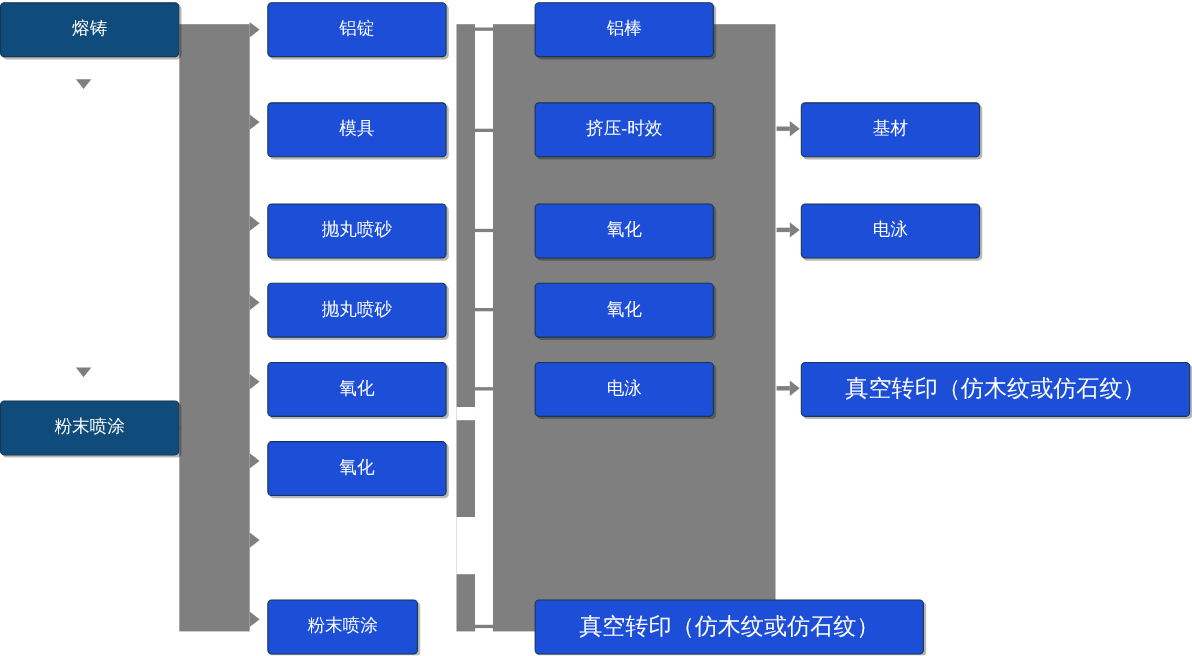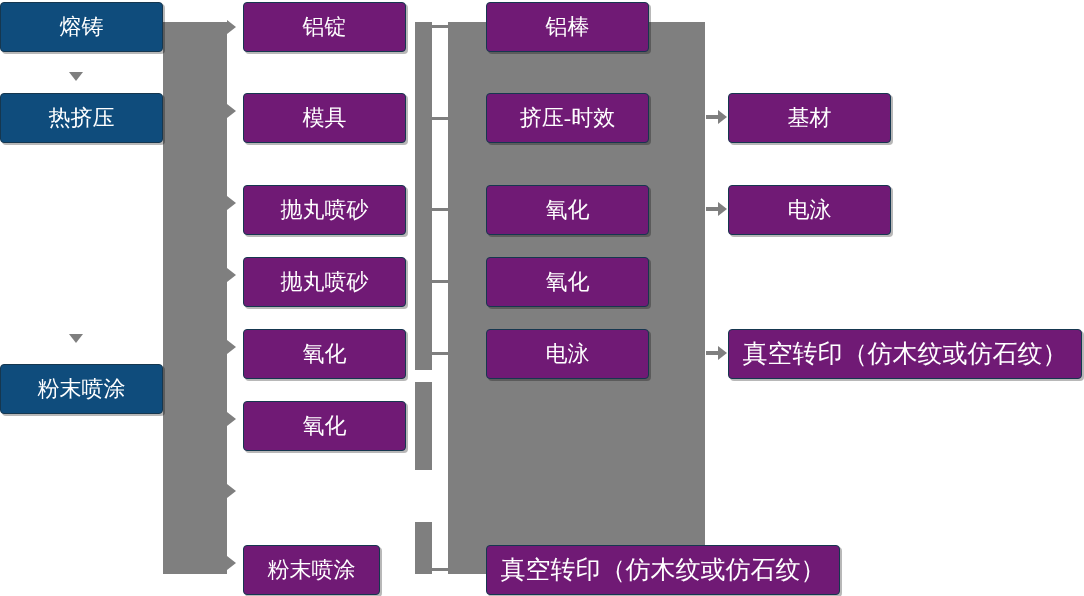--- a/index.html
+++ b/index.html
@@ -73,23 +73,23 @@
     color: #ffffff;
     border: 1px solid #16374f;
     border-radius: 4px;
     box-shadow: 2px 2px 0 rgba(0,0,0,0.28);
     text-align: center;
     line-height: 1.1;
     white-space: nowrap;
     user-select: none;
   }
   .node.dark  { background: #0f4c7c; }
-  .node.light { background: #701a75; font-family: Liberation Serif, serif; }
-  .t22 { font-size: 22px; }
-  .t21 { font-size: 25px; align-items: center; }
+  .node.light { background: #1d4ed8; font-family: Liberation Serif, serif; }
+  .t22 { font-size: 16px; }
+  .t21 { font-size: 21px; align-items: center; }
 </style>
 </head>
 <body>
 
 <div id="canvas">
 
   <div class="gray" id="slab-c3"></div>
   <div class="gray" id="trunk-a"></div>
   <div class="gray" id="bar-b"></div>
 
@@ -131,23 +131,20 @@
     <div class="shaft" style="width:12px;"></div>
       <div class="head"></div>
   </div>
   <div class="miniarrow" style="left:706px; top:346px; width:21px;">
     <div class="shaft" style="width:12px;"></div>
       <div class="head"></div>
   </div>
 
   <div class="node dark t22" style="left:0px; top:2px; width:163px; height:50px;">
     <span>熔铸</span>
-  </div>
-  <div class="node dark t22" style="left:0px; top:93px; width:163px; height:50px;">
-    <span>热挤压</span>
   </div>
   <div class="node dark t22" style="left:0px; top:364px; width:163px; height:50px;">
     <span>粉末喷涂</span>
   </div>
 
   <div class="node light t22" style="left:243px; top:2px; width:163px; height:50px;">
     <span>铝锭</span>
   </div>
   <div class="node light t22" style="left:243px; top:93px; width:163px; height:50px;">
     <span>模具</span>

